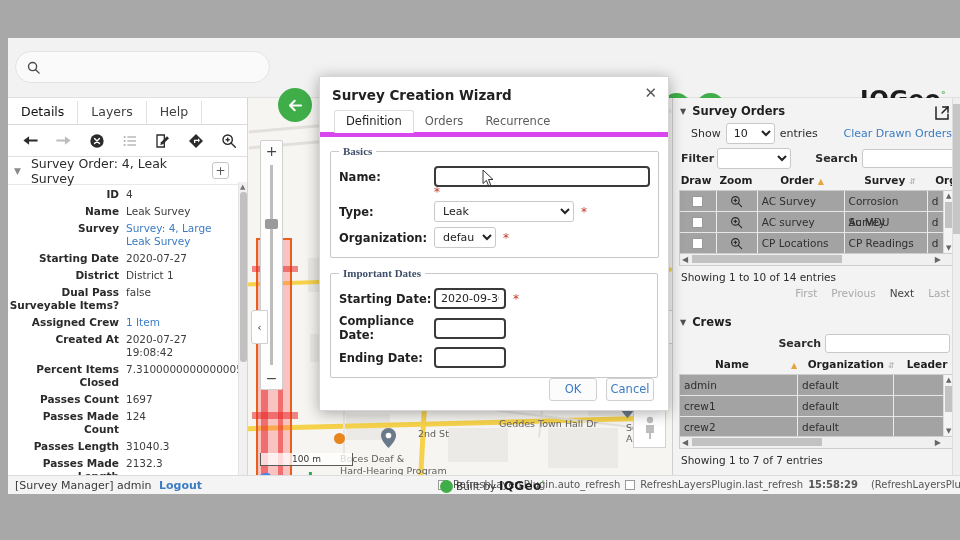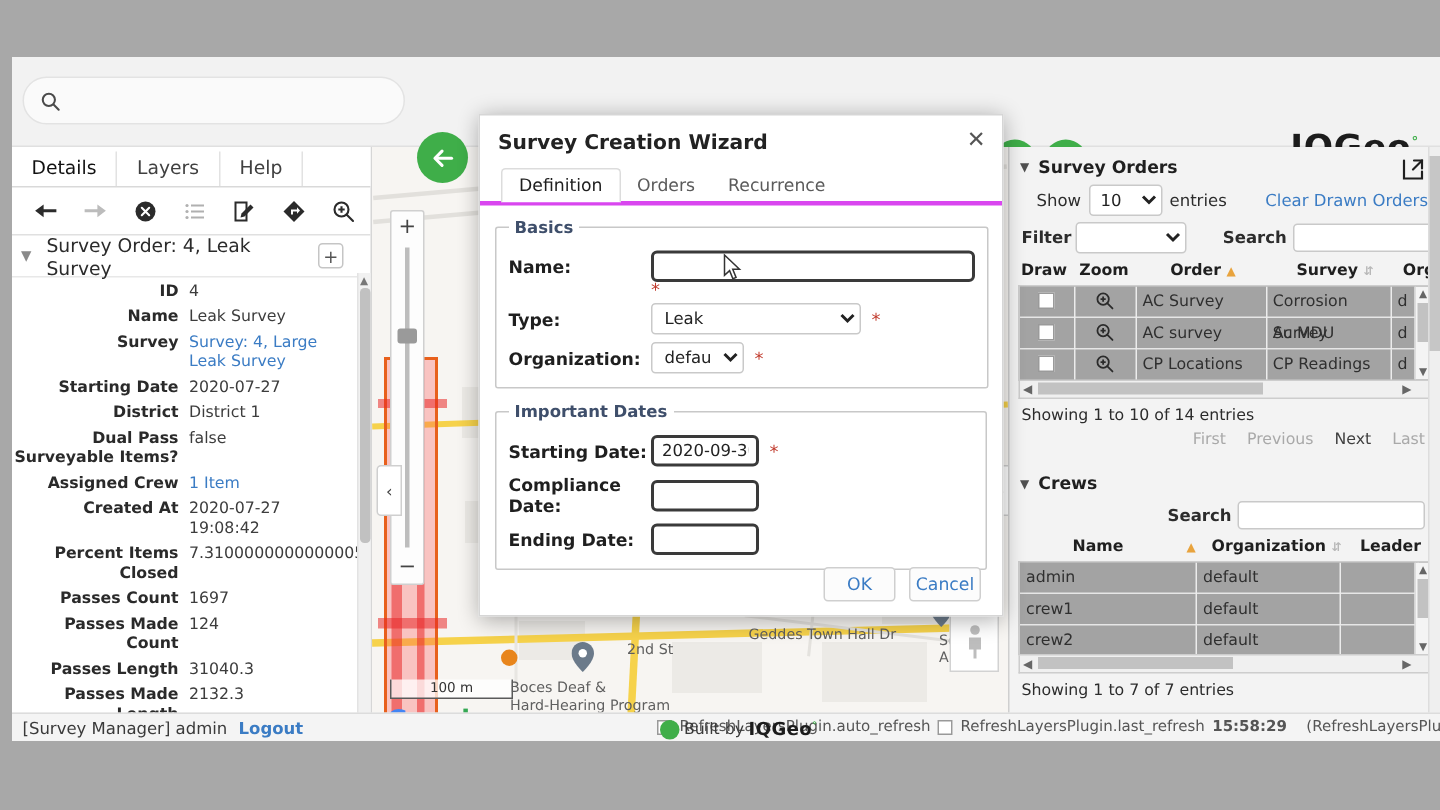--- a/index.html
+++ b/index.html
@@ -129,21 +129,21 @@
             font-size:14px; color:#444; line-height:21px; }
   .zs-track { position:absolute; left:9px; top:24px; width:3px; height:200px; background:#bdbdbd; }
   .zs-thumb { position:absolute; left:4px; top:78px; width:13px; height:10px; background:#9a9a9a; border-radius:2px; }
   .map-collapse {
     position: absolute; left: 3px; top: 212px; width: 17px; height: 34px;
     background: #fff; border: 1px solid #cfcfcf; border-radius: 3px 0 0 3px;
     display: flex; align-items: center; justify-content: center; font-size: 11px; color: #444;
   }
   .map-collapse.right { left: 411px; border-radius: 0 3px 3px 0; }
   .scale-bar {
-    position: absolute; left: 12px; bottom: 28px; width: 82px; height: 13px;
+    position: absolute; left: 12px; bottom: 28px; width: 93px; height: 13px;
     border: 1px solid #5a5a5a; border-top: none; background: rgba(255,255,255,0.75);
     font-size: 9px; color: #333; text-align: center; line-height: 13px;
   }
   .gmark { position: absolute; left: 10px; bottom: 4px; font-size: 17px; font-weight: bold; }
   .gmark span:nth-child(1){color:#4285F4;} .gmark span:nth-child(2){color:#EA4335;}
   .gmark span:nth-child(3){color:#FBBC05;} .gmark span:nth-child(4){color:#4285F4;}
   .gmark span:nth-child(5){color:#34A853;} .gmark span:nth-child(6){color:#EA4335;}
   .map-attr {
     position: absolute; right: 2px; bottom: 2px; font-size: 8.5px; color: #5b5b5b;
     background: rgba(255,255,255,0.8); padding: 1px 3px;
@@ -246,37 +246,37 @@
     height: 36px; display: flex; align-items: center;
     padding: 0 12px; position: relative;
   }
   .modal-title { font-size: 13.5px; font-weight: bold; color: #222; }
   .modal-x {
     position: absolute; right: 11px; top: 9px; font-size: 15px;
     color: #555; line-height: 1;
   }
   .modal-tabs {
     display: flex; align-items: flex-end; padding-left: 14px;
-    border-bottom: 3px solid #d946ef; height: 24px;
+    border-bottom: 5px solid #d946ef; height: 24px;
   }
   .m-tab {
     font-size: 11.5px; color: #5b5b5b; padding: 3px 11px 4px 11px;
   }
   .m-tab.active {
     color: #1e1e1e; background: #fff;
     border: 1px solid #dcdcdc; border-bottom: 1px solid #fff;
     border-radius: 3px 3px 0 0; margin-bottom: -1px;
   }
   .modal-body { padding: 8px 10px 0 10px; }
   fieldset.grp {
     border: 1px solid #c8c8c8; border-radius: 2px;
     padding: 4px 8px 9px 8px; margin-bottom: 9px;
   }
   fieldset.grp legend {
-    font-size: 11px; font-weight: bold; color: #3f4f6b; padding: 0 4px;
+    font-size: 11px; font-weight: bold; color: #3f4f6b; padding: 0 4px; font-family: Liberation Serif, serif;
   }
   .f-row { display: flex; align-items: center; margin-top: 5px; }
   .f-lbl { width: 95px; font-size: 11.5px; font-weight: bold; color: #1f1f1f; }
   .f-in {
     border: 2px solid #3a3a3a; border-radius: 4px; height: 21px;
     background: #fff; outline: none; font-size: 11px; padding: 0 5px;
     font-family: "DejaVu Sans", "Liberation Sans", sans-serif; color: #222;
   }
   .req { color: #c0392b; font-size: 12px; margin-left: 7px; }
   .f-sel {

